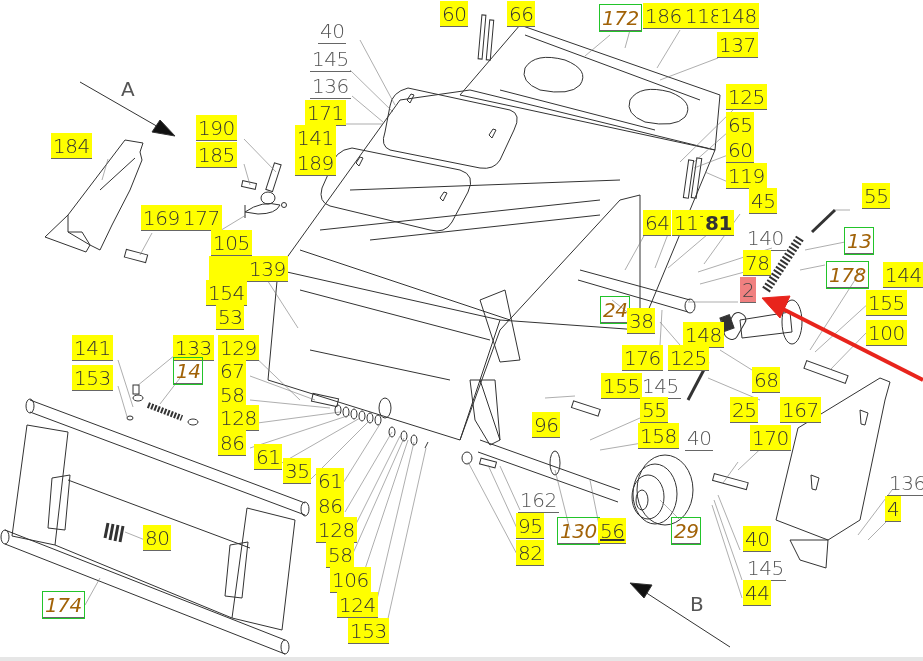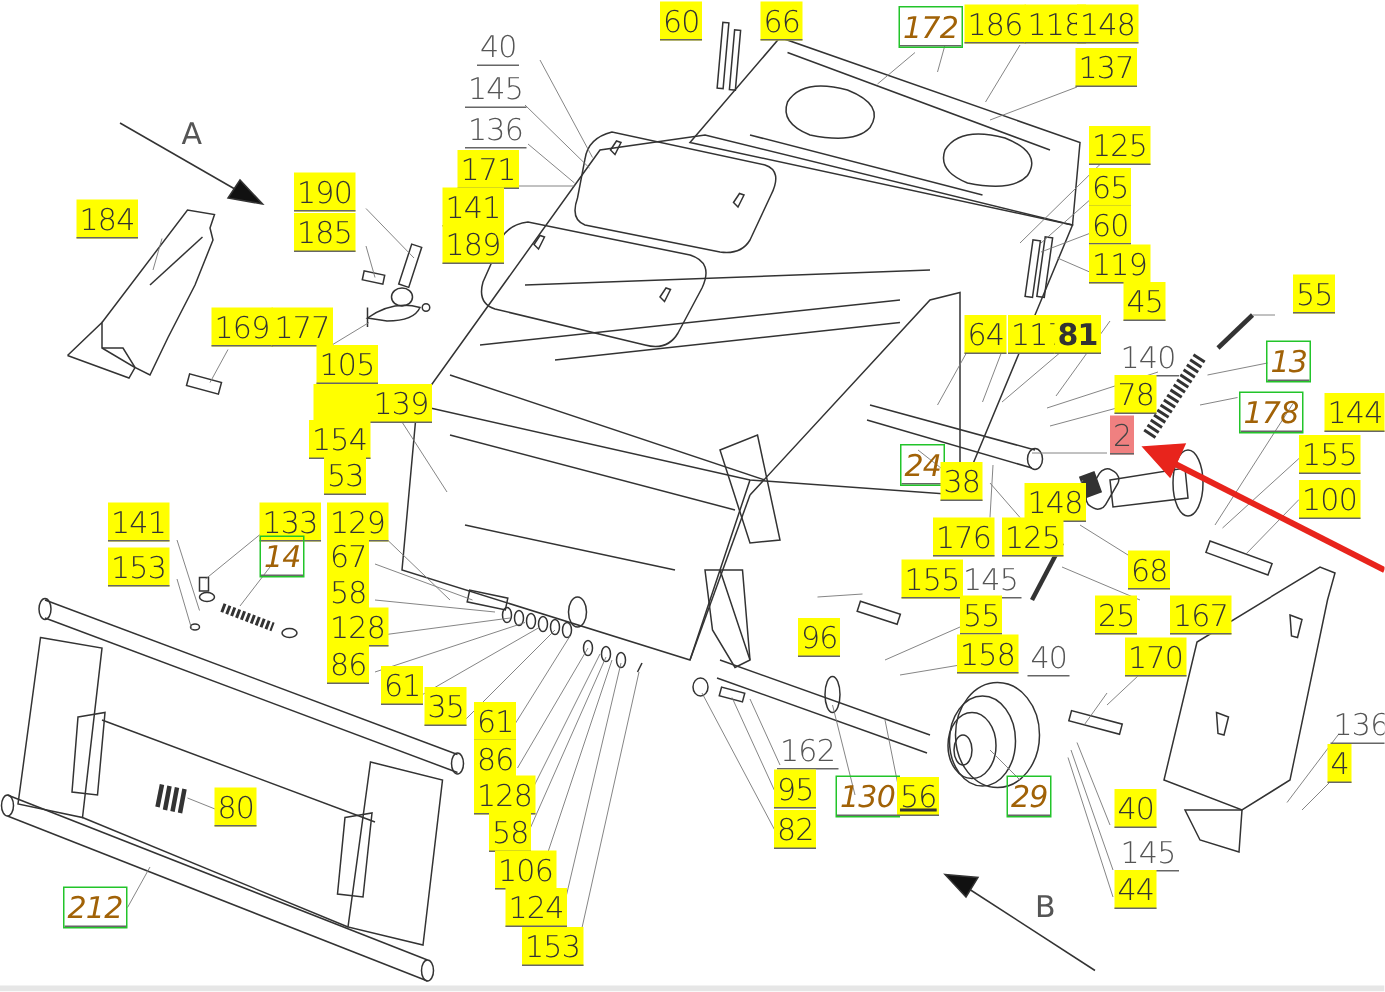--- a/index.html
+++ b/index.html
@@ -335,16 +335,16 @@
   <div class="lbl yellow" style="left:516px;top:540px;">82</div>
   <div class="lbl green" style="left:558px;top:518px;">130</div>
   <div class="lbl yellow" style="left:598px;top:518px;text-decoration:underline;">56</div>
   <div class="lbl green" style="left:672px;top:518px;">29</div>
   <div class="lbl yellow" style="left:743px;top:526px;">40</div>
   <div class="lbl plain" style="left:745px;top:555px;">145</div>
   <div class="lbl yellow" style="left:743px;top:580px;">44</div>
   <div class="lbl plain" style="left:887px;top:470px;">136</div>
   <div class="lbl yellow" style="left:885px;top:496px;">4</div>
   <div class="lbl yellow" style="left:143px;top:525px;">80</div>
-  <div class="lbl green" style="left:43px;top:592px;">212</div>
+  <div class="lbl green" style="left:43px;top:592px;">174</div>
 </div>
 
 <div class="bottom-strip"></div>
 
 </body></html>

